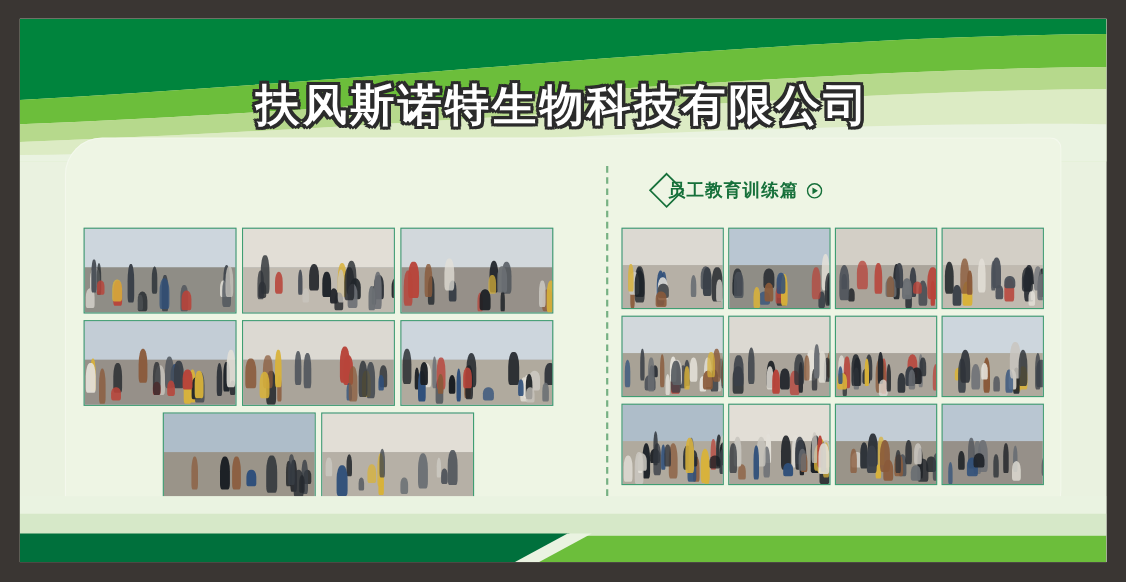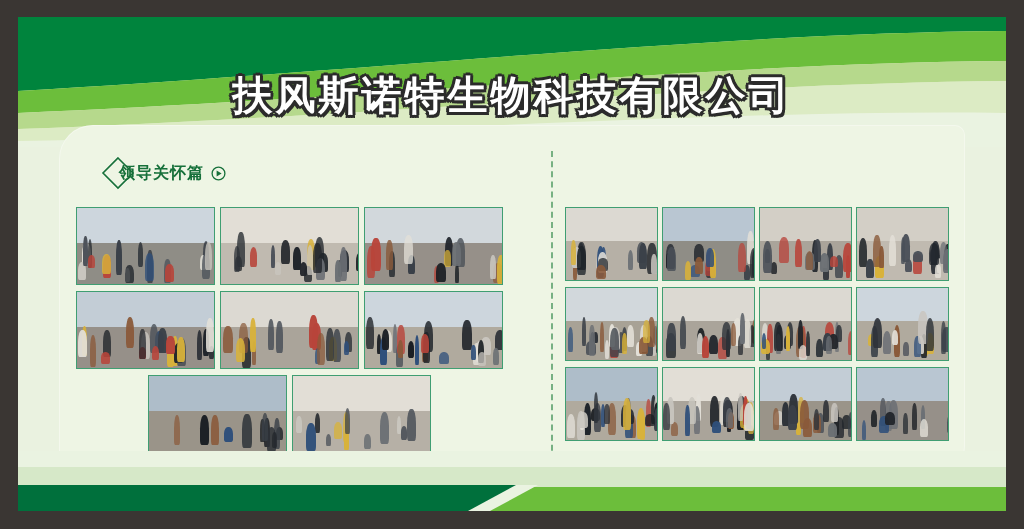--- a/index.html
+++ b/index.html
@@ -176,35 +176,35 @@
         <path d="M0,124 C380,118 700,92 988,96 L988,130 L0,130 Z" fill="#eaf3e1"></path>
       </svg>
     </div>
 
     <div class="title-text">扶风斯诺特生物科技有限公司</div>
 
     <div class="content-panel">
 
       <div class="divider"></div>
 
-      <div class="section-head head-left">
+
+      <div class="section-head head-right">
         <span class="head-badge">
           <svg viewBox="0 0 34 34">
             <path d="M17,2 L32,17 L17,32 L2,17 Z" fill="none" stroke="#16703a" stroke-width="1.6"></path>
           </svg>
         </span>
-        <span class="head-label">领导关怀篇</span>
+        <span class="head-label">员工教育训练篇</span>
         <span class="play-icon">
           <svg viewBox="0 0 15 15">
             <circle cx="7.5" cy="7.5" r="6.4" fill="none" stroke="#16703a" stroke-width="1.3"></circle>
             <path d="M5.6,4.4 L10.6,7.5 L5.6,10.6 Z" fill="#16703a"></path>
           </svg>
         </span>
       </div>
-
 
       <div id="photo-layer">
           <div class="photo" style="left: 17px; top: 82px; width: 139px; height: 78px;">
             <div class="ph-inner">
               <div class="ph-sky" style="background: rgb(205, 214, 221);"></div>
               <div class="ph-ground" style="background: rgb(143, 141, 134);"></div>
               <div class="crowd">
                 <span style="left: 35.2167%; width: 4.53723px; height: 19.5008%; bottom: 2.14853%; background: rgb(227, 224, 216); opacity: 0.9;"></span>
                 <span style="left: 51.4547%; width: 5.31304px; height: 42.807%; bottom: 1.84002%; background: rgb(58, 64, 72); opacity: 0.85;"></span>
                 <span style="left: 19.021%; width: 7.77813px; height: 29.6695%; bottom: 7.99344%; background: rgb(184, 68, 58); opacity: 0.96;"></span>

